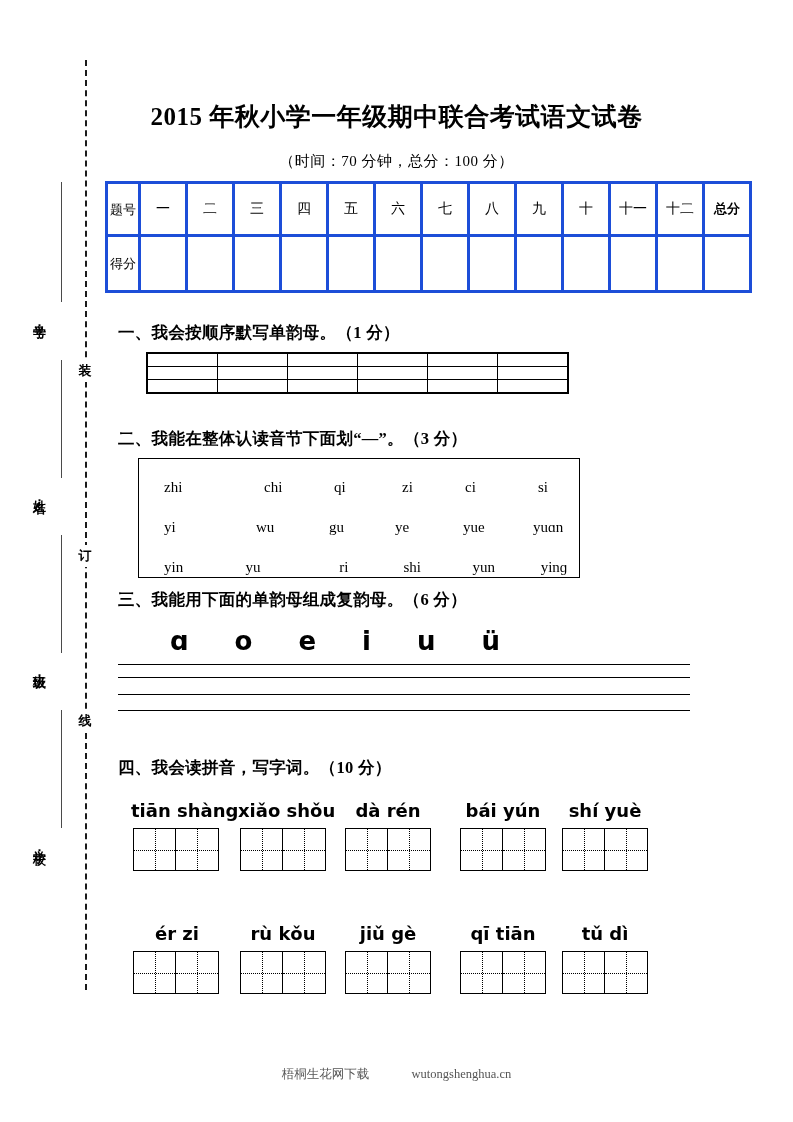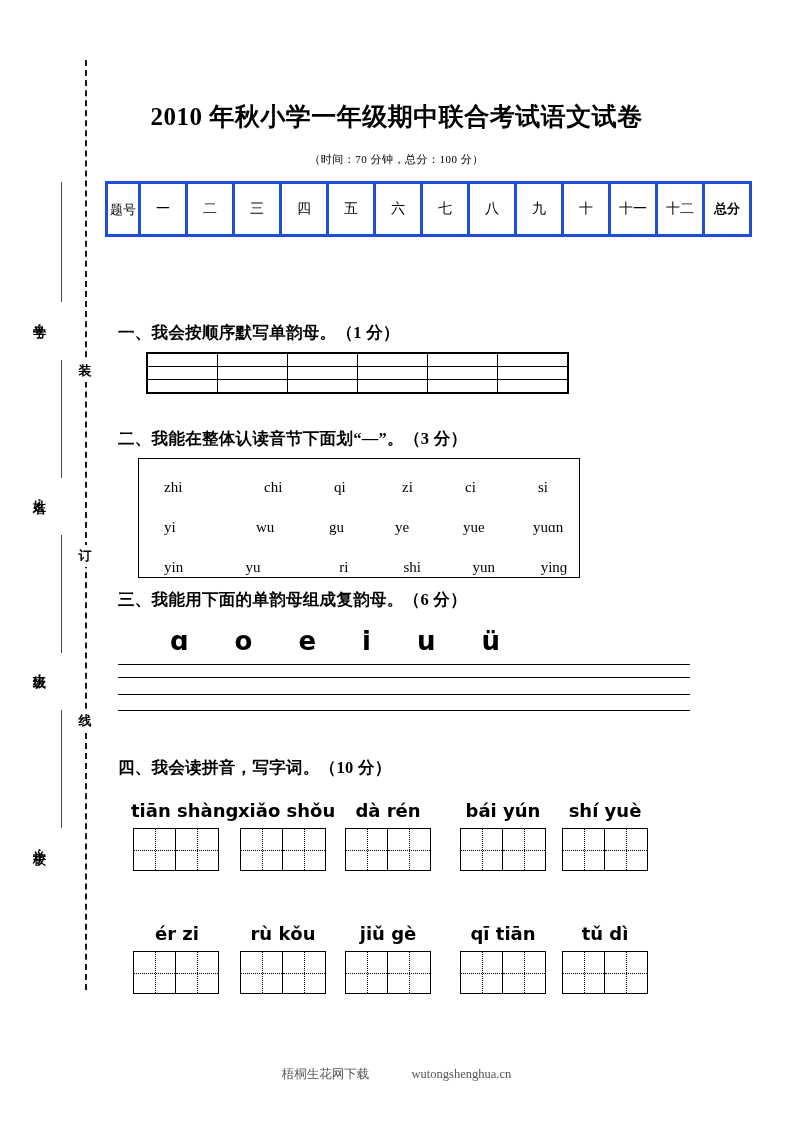--- a/index.html
+++ b/index.html
@@ -82,21 +82,21 @@
     font-size: 25px;
     font-weight: bold;
     letter-spacing: 0.5px;
   }
   .subtitle {
     position: absolute;
     left: 0;
     top: 152px;
     width: 793px;
     text-align: center;
-    font-size: 11px;
+    font-size: 15px;
     letter-spacing: 0.5px;
   }
 
   
   .score-table {
     position: absolute;
     left: 105px;
     top: 181px;
     border-collapse: collapse;
   }
@@ -291,21 +291,21 @@
 
 <div class="margin-field mf-1">学号：</div>
 <div class="margin-field mf-2">姓名：</div>
 <div class="margin-field mf-3">班级：</div>
 <div class="margin-field mf-4">学校：</div>
 
 <div class="margin-word mw-1">装</div>
 <div class="margin-word mw-2">订</div>
 <div class="margin-word mw-3">线</div>
 
-<div class="title">2010 年秋小学一年级期中联合考试语文试卷</div>
+<div class="title">2015 年秋小学一年级期中联合考试语文试卷</div>
 <div class="subtitle">（时间：70 分钟，总分：100 分）</div>
 
 <table class="score-table">
   <tbody>
       <tr class="row-head">
     <td class="hcell">
       <span>题号</span>
     </td>
     <td class="num">一</td>
     <td class="num">二</td>
@@ -314,20 +314,38 @@
     <td class="num">五</td>
     <td class="num">六</td>
     <td class="num">七</td>
     <td class="num">八</td>
     <td class="num">九</td>
     <td class="num">十</td>
     <td class="num">十一</td>
     <td class="num">十二</td>
     <td class="total">总分</td>
   </tr>
+  <tr class="row-score">
+    <td class="hcell">
+      <span>得分</span>
+    </td>
+    <td class="num"></td>
+    <td class="num"></td>
+    <td class="num"></td>
+    <td class="num"></td>
+    <td class="num"></td>
+    <td class="num"></td>
+    <td class="num"></td>
+    <td class="num"></td>
+    <td class="num"></td>
+    <td class="num"></td>
+    <td class="num"></td>
+    <td class="num"></td>
+    <td class="num"></td>
+  </tr>
 </tbody>
   </table>
 
 <div class="q-heading" style="left:118px; top:322px;">一、我会按顺序默写单韵母。（1 分）</div>
 
 <table class="q1-grid">
   <tbody>
       <tr>
     <td></td>
     <td></td>

